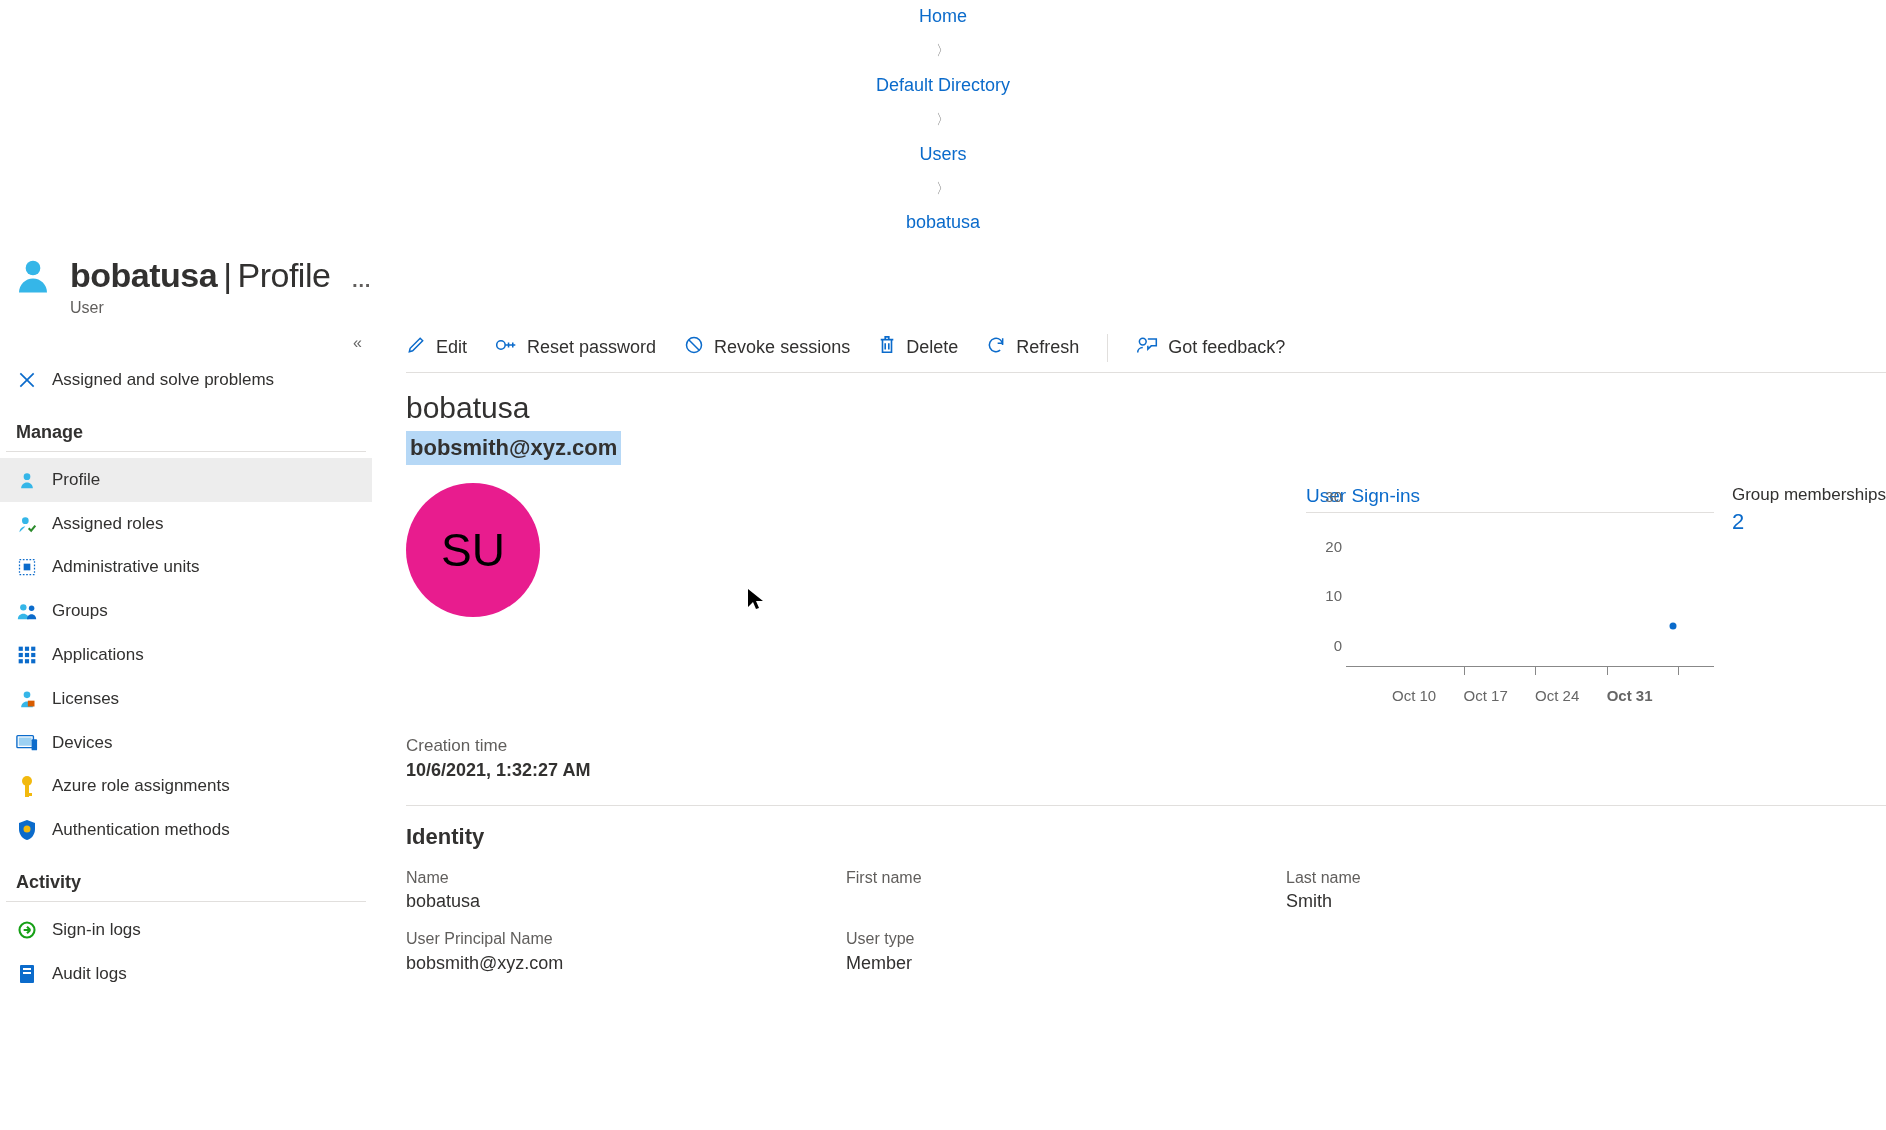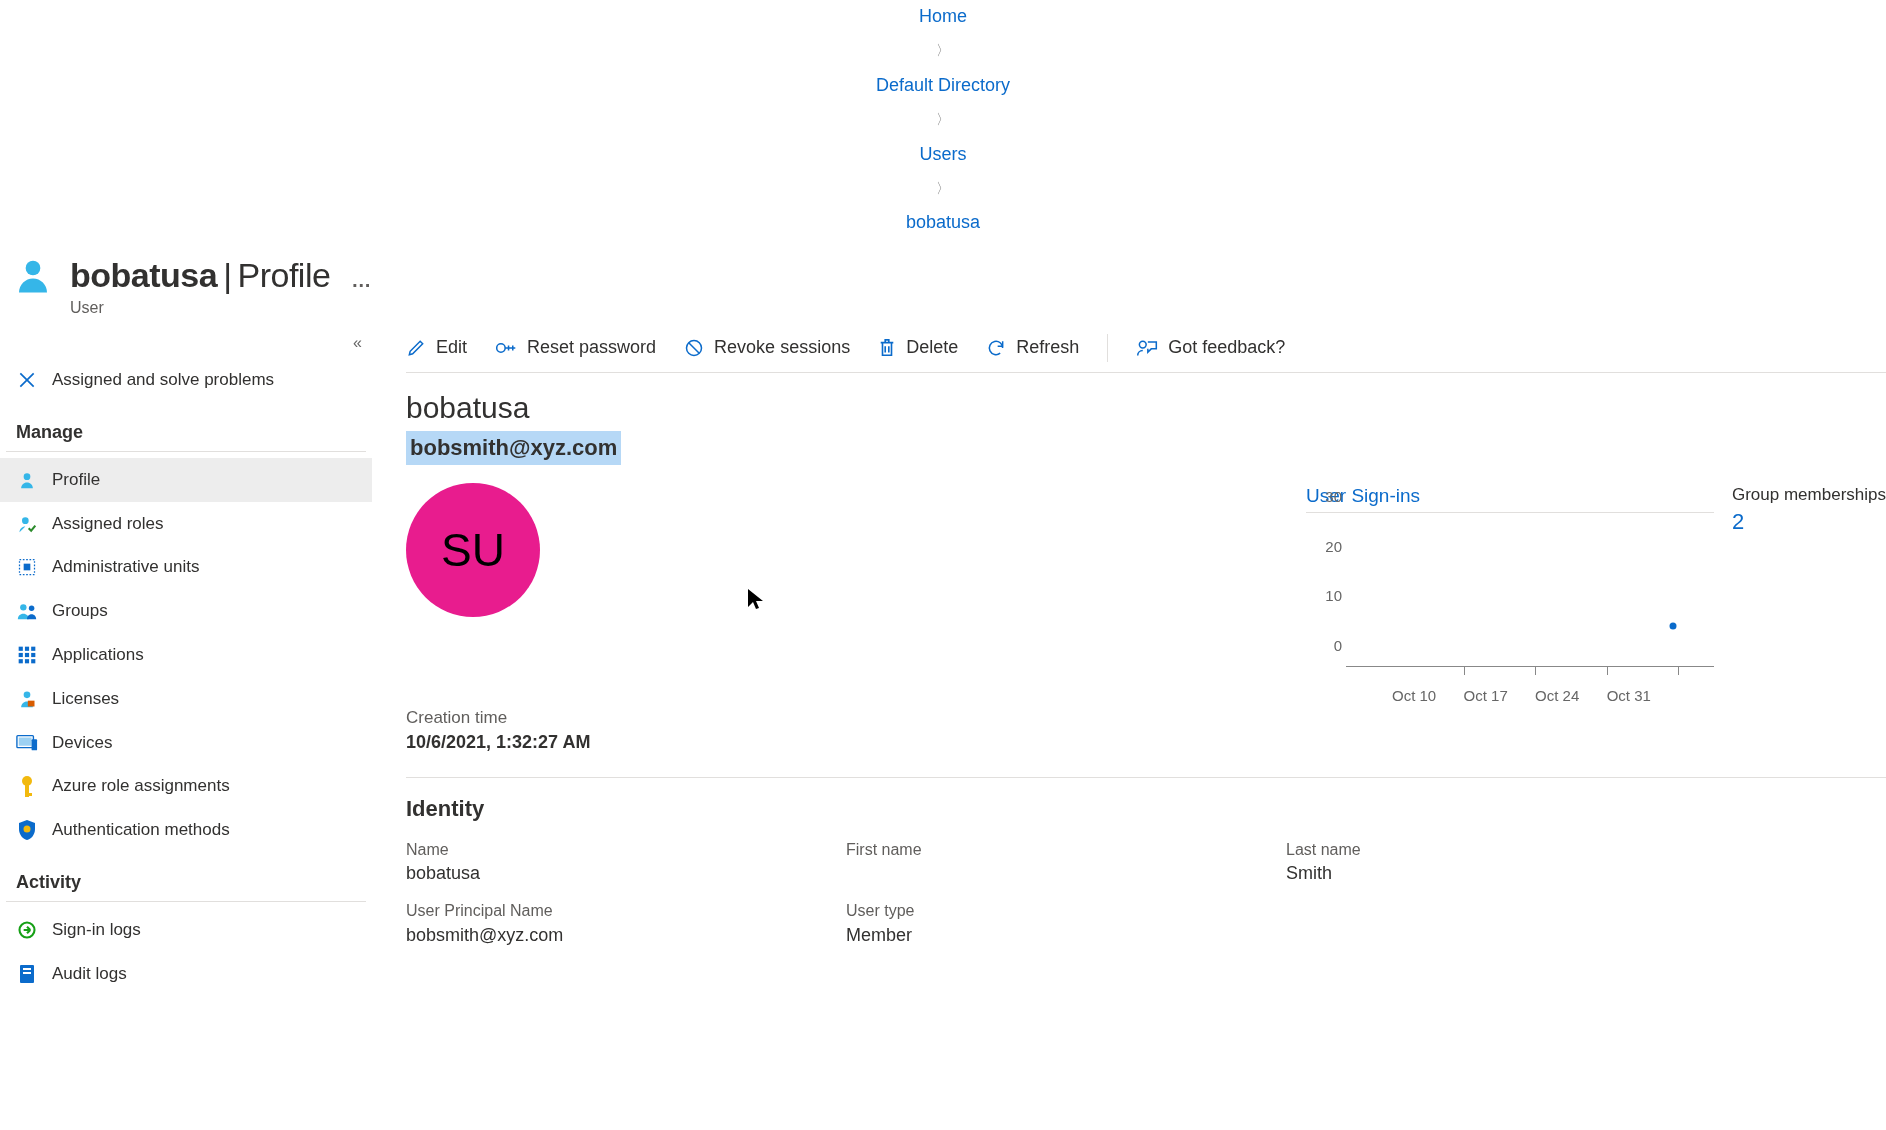--- a/index.html
+++ b/index.html
@@ -35,21 +35,21 @@
   .collapse{display:flex;justify-content:flex-end;padding:6px 10px 4px 0;color:#666;font-size:16px;}
   .nav-item{display:flex;align-items:center;gap:14px;padding:10px 16px;font-size:17px;cursor:pointer;}
   .nav-item.selected{background:var(--selected);}
   .nav-item .ic{width:22px;height:22px;display:flex;align-items:center;justify-content:center;flex-shrink:0;}
   .nav-sect{font-size:18px;font-weight:600;padding:18px 10px 6px;border-bottom:1px solid var(--border);
             margin:0 6px 6px;}
   
   .main{flex:1;padding:0 0 40px 34px;}
   .actionbar{display:flex;align-items:center;gap:28px;padding:8px 0 10px;border-bottom:1px solid var(--border);
              margin-bottom:14px;}
-  .action{display:flex;align-items:center;gap:10px;color:var(--txt);font-size:18px;cursor:pointer;}
+  .action{display:flex;align-items:flex-start;gap:10px;color:var(--txt);font-size:18px;cursor:pointer;}
   .action svg{color:var(--azure-link);}
   .vrule{width:1px;height:28px;background:var(--border);}
 
   .u-name{font-size:30px;font-weight:400;margin:8px 0 2px;}
   .u-email{display:inline-block;font-size:22px;font-weight:600;background:var(--highlight);padding:2px 4px;}
 
   .summary{display:flex;align-items:flex-start;margin-top:18px;}
   .avatar{width:134px;height:134px;border-radius:50%;background:var(--magenta);display:flex;
           align-items:center;justify-content:center;font-size:46px;color:#000;font-weight:400;}
 
@@ -62,21 +62,21 @@
   .pt{position:absolute;width:7px;height:7px;border-radius:50%;background:var(--azure-link);transform:translate(-50%,50%);}
   .xaxis{display:flex;margin-left:40px;padding-top:18px;}
   .xtick{position:relative;}
   .xtick::before{content:"";position:absolute;top:-18px;left:50%;height:8px;border-left:1px solid #888;}
   .xtick span{font-size:15px;color:#666;display:block;transform:translateX(-50%);}
 
   .grpmem{text-align:left;}
   .grpmem .lbl{font-size:17px;white-space:nowrap;}
   .grpmem .val{color:var(--azure-link);font-size:22px;}
 
-  .creation{}
+  .creation{margin-top:28px;}
   .creation .lbl{font-size:17px;color:var(--muted);}
   .creation .val{font-size:18px;font-weight:bold;}
 
   hr.sep{border:none;border-top:1px solid var(--border);margin:22px 0 16px;}
 
   .ident h2{font-size:22px;font-weight:700;margin:0 0 14px;}
   .ident-grid{display:grid;grid-template-columns:420px 420px 1fr;gap:14px 20px;}
   .fld .lbl{font-size:16px;color:var(--muted);}
   .fld .val{font-size:18px;}
 
@@ -313,21 +313,21 @@
           <div class="xaxis" id="xaxis">
               <div class="xtick" style="margin-left: 22.2222%; width: 22.2222%;">
                 <span>Oct 10</span>
               </div>
               <div class="xtick" style="width: 22.2222%;">
                 <span>Oct 17</span>
               </div>
               <div class="xtick" style="width: 22.2222%;">
                 <span>Oct 24</span>
               </div>
-              <div class="xtick" style="width: 22.2222%;">
+              <div class="xtick" style="width: 22.2222%; font-weight: bold;">
                 <span>Oct 31</span>
               </div>
             </div>
         </div>
         <div class="grpmem">
           <div class="lbl">Group memberships</div>
           <div class="val">2</div>
         </div>
       </div>
     </div>

